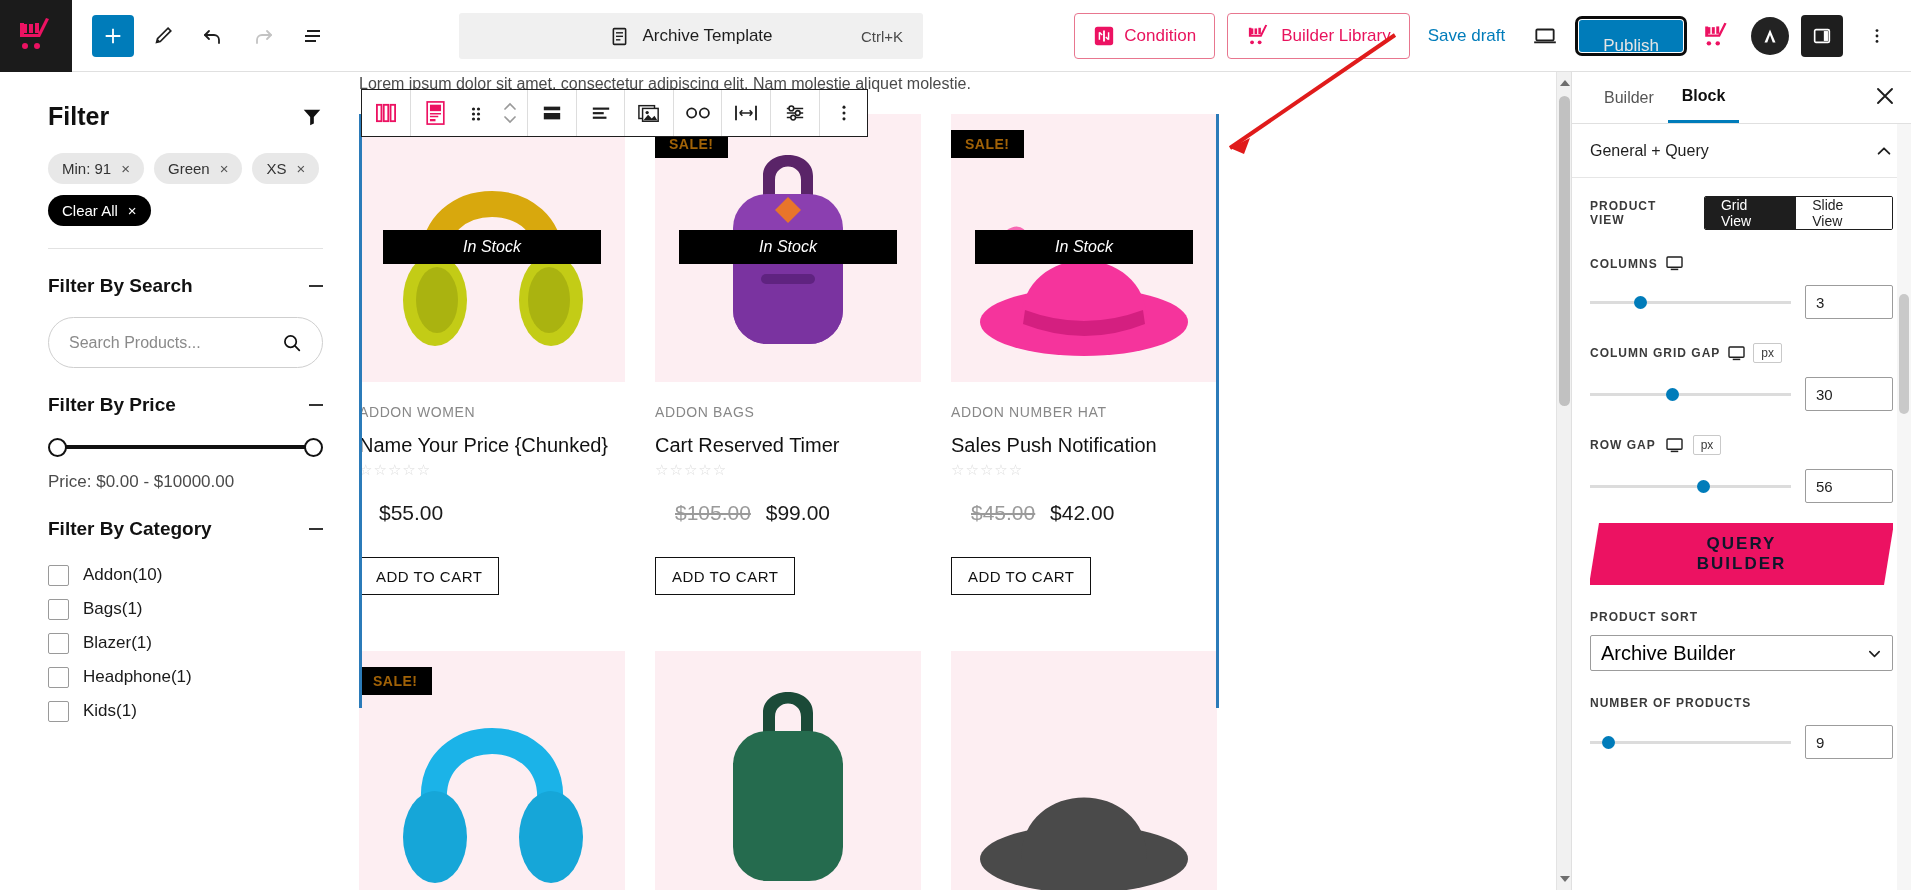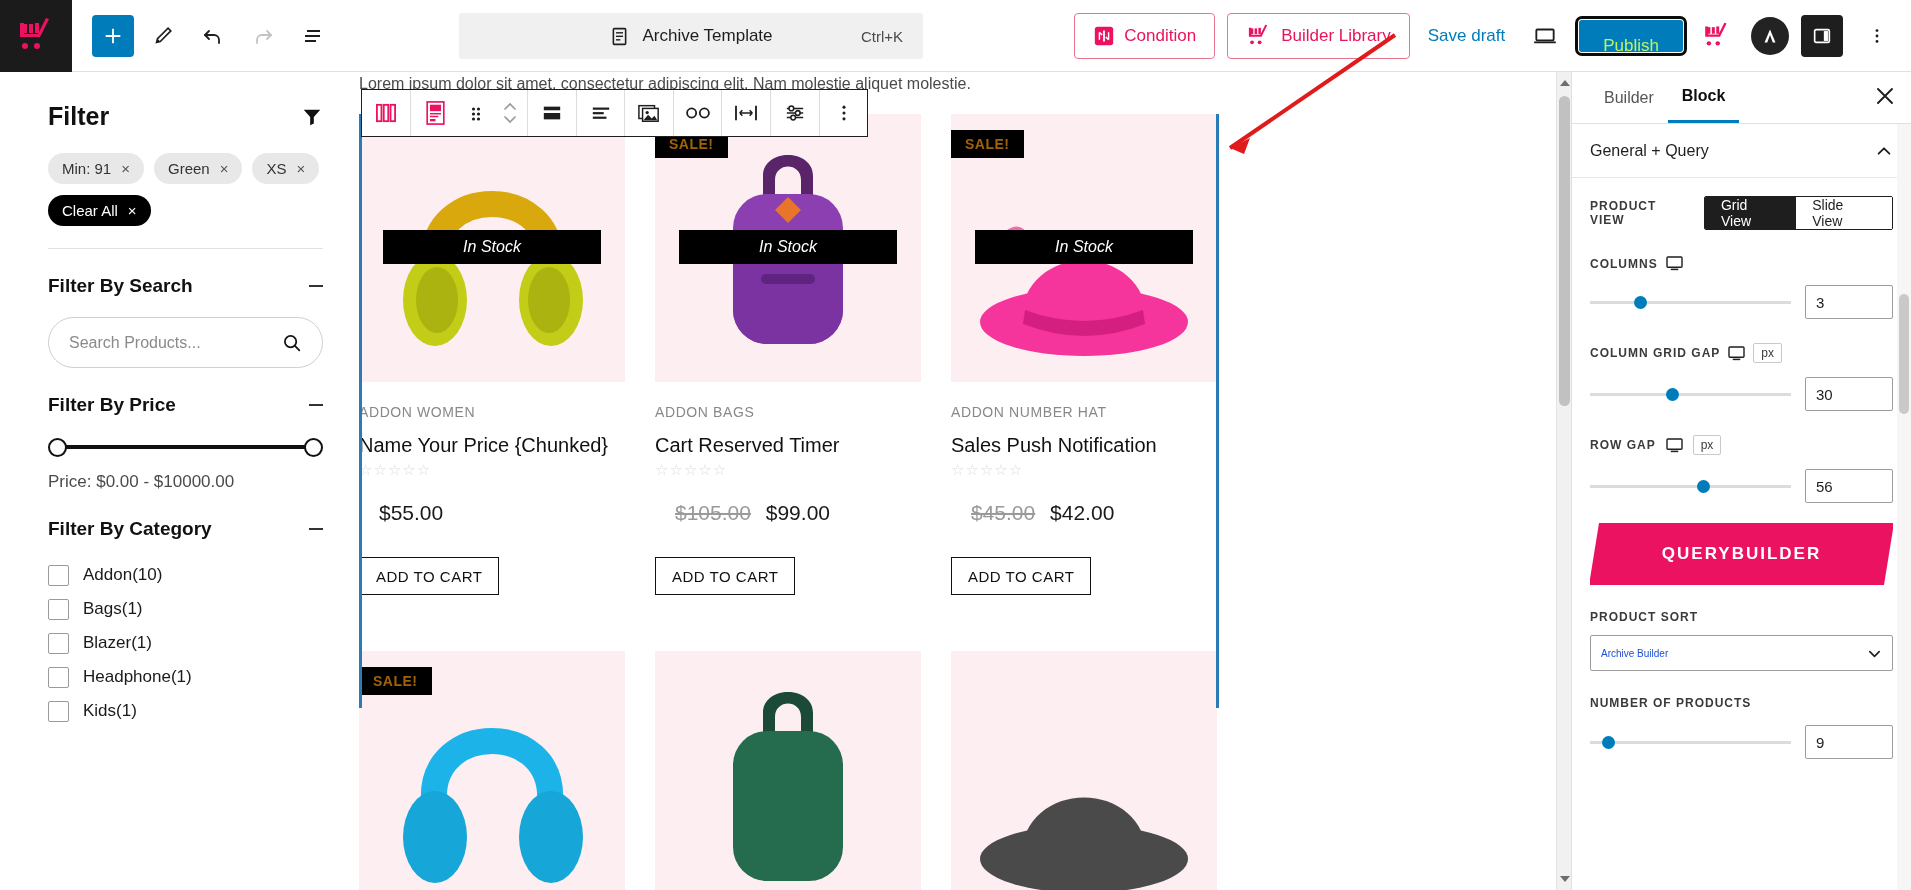--- a/index.html
+++ b/index.html
@@ -49,21 +49,21 @@
     background: #fff; color: #e8135d;
     display: flex; align-items: center; gap: 9px; padding: 0 18px;
     font-size: 17px; cursor: pointer; white-space: nowrap;
   }
   .save-draft { font-size: 17px; color: #007cba; cursor: pointer; padding: 0 6px; }
   .icon-btn {
     width: 44px; height: 44px; display: flex; align-items: center; justify-content: center;
     background: transparent; border: none; cursor: pointer; border-radius: 3px;
   }
   #publish-btn {
-    height: 28px; background: #007cba; color: #bef264; border: none; border-radius: 3px;
+    height: 28px; background: #007cba; color: #e5e5e5; border: none; border-radius: 3px;
     padding: 16px 24px; font-size: 17px; cursor: pointer;
     outline: 3px solid #0b0b0b; outline-offset: 1px;
   }
   .icon-btn.dark {
     background: #1e1e1e; border-radius: 4px; width: 42px; height: 42px;
   }
   .circle-av {
     width: 38px; height: 38px; border-radius: 50%; background: #232323;
     display: flex; align-items: center; justify-content: center; color: #fff;
     font-size: 20px; font-family: "Liberation Serif", serif;
@@ -232,37 +232,37 @@
   .slider .knb { position: absolute; top: 3px; width: 13px; height: 13px; border-radius: 50%; background: #007cba; }
   .numbox {
     width: 88px; height: 34px; border: 1px solid #9c9c9c; border-radius: 2px;
     display: flex; align-items: center; padding: 0 10px; font-size: 15px; color: #1e1e1e;
     background: #fff;
   }
   .unit-tag {
     border: 1px solid #c9c9c9; border-radius: 2px; padding: 2px 7px; font-size: 12px; color: #3a3a3a;
   }
   .qb-banner {
-    margin-top: 20px; height: 62px; background: #ec1262; color: #ffffff;
-    display: flex; align-items: center; justify-content: center;
+    margin-top: 20px; height: 62px; background: #ec1262; color: #0f172a;
+    display: flex; flex-direction: column; align-items: center; justify-content: center;
     font-size: 17px; font-weight: bold; letter-spacing: 2px; line-height: 1.15;
     clip-path: polygon(0 0, 100% 0, 100% 100%, 0 100%);
     position: relative;
   }
   .qb-banner::before, .qb-banner::after {
     content: ""; position: absolute; top: 0; width: 10px; height: 100%; background: #fff;
   }
   .qb-banner::before { left: -1px; clip-path: polygon(0 0, 100% 0, 0 100%); }
   .qb-banner::after { right: -1px; clip-path: polygon(100% 0, 100% 100%, 0 100%); }
 
   .sel-box {
     margin-top: 10px; height: 36px; width: 100%;
     border: 1px solid #9c9c9c; border-radius: 2px; background: #fff;
     display: flex; align-items: center; justify-content: space-between;
-    padding: 11px 10px; font-size: 10px; color: #1d4ed8; cursor: pointer;
+    padding: 11px 10px; font-size: 20px; color: #000000; cursor: pointer;
   }
 
   #rp-scrollbar {
     position: absolute; right: 0; top: 52px; width: 14px; height: 766px; background: #f6f6f6;
   }
   #rp-thumb { position: absolute; left: 2px; top: 170px; width: 10px; height: 120px; background: #c9c9c9; border-radius: 5px; }
 
   
   #red-arrow { position: absolute; left: 1210px; top: 30px; z-index: 90; pointer-events: none; }
 </style>

